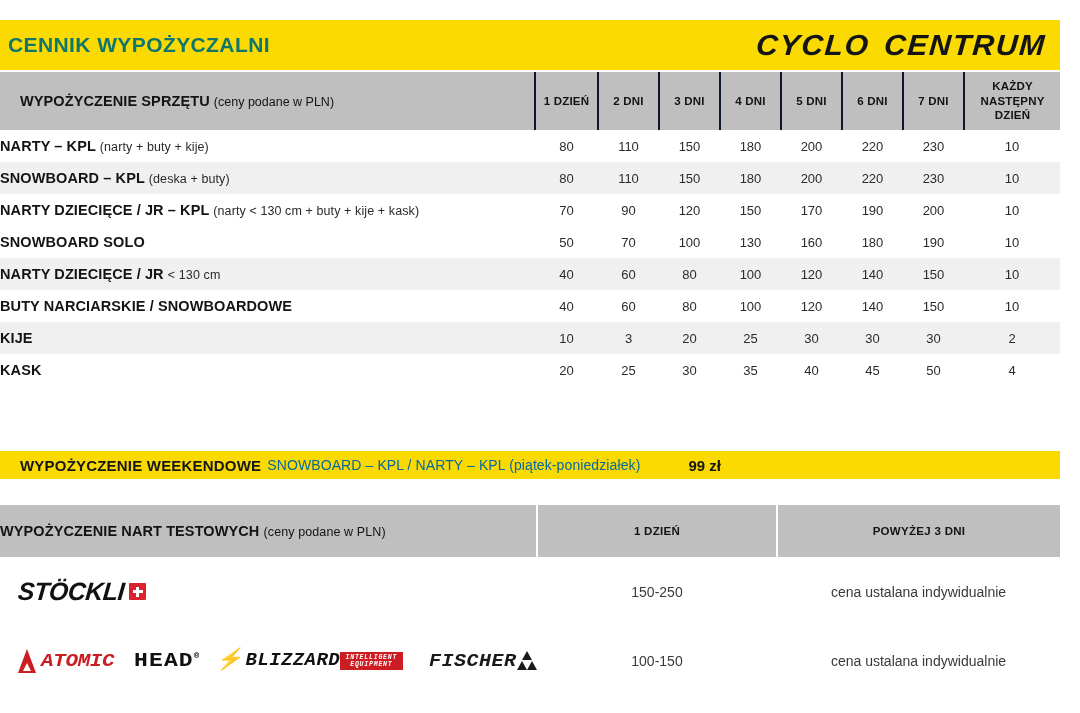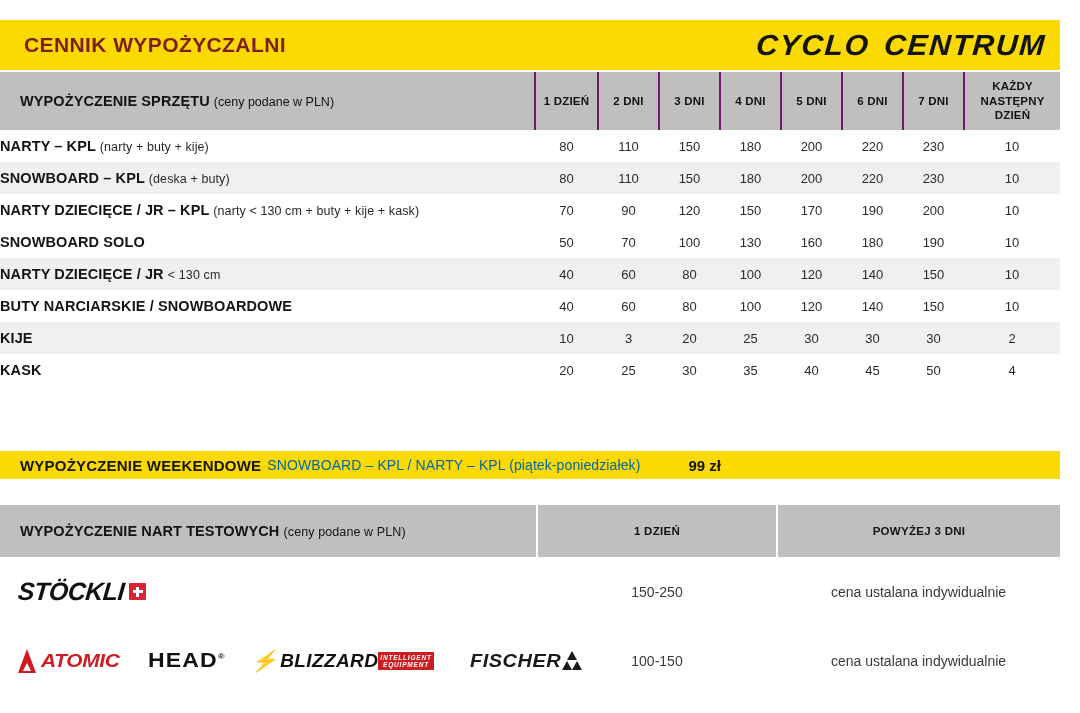--- a/index.html
+++ b/index.html
@@ -13,42 +13,42 @@
   .page { position: relative; width: 1080px; height: 713px; background:#fff; }
 
   
   .titlebar {
     position: absolute; left: 0; top: 20px; width: 1060px; height: 50px;
     background: #fada00;
     display: flex; align-items: center; justify-content: space-between;
   }
   .title-text {
     font-size: 21px; font-weight: bold; letter-spacing: .4px;
-    color: #7f1d1d; padding-left: 24px; white-space: nowrap;
+    color: #0f766e; padding-left: 8px; white-space: nowrap;
   }
   .brand-logo {
     padding-right: 14px;
     font-size: 29px; font-weight: bold; font-style: italic;
     letter-spacing: 1.5px; color: #141414;
     transform: scaleX(1.04) skewX(-4deg); transform-origin: right center;
     white-space: nowrap;
   }
   .brand-logo .gap { display:inline-block; width: 14px; }
 
   
   .maintable {
     position: absolute; left: 0; top: 72px; width: 1060px;
     border-collapse: collapse; table-layout: fixed;
   }
   .maintable th, .maintable td { border: 0; }
   .maintable thead th {
     background: #bfbfbf; height: 58px; vertical-align: middle;
     font-size: 11.5px; font-weight: bold; color: #131313;
     letter-spacing: .2px; text-align: center;
-    border-right: 2px solid #701a75;
+    border-right: 2px solid #0f172a;
   }
   .maintable thead th.head-label {
     text-align: left; padding-left: 20px; font-size: 14.5px; letter-spacing: .1px;
   }
   .maintable thead th.head-label .sub {
     font-size: 12.5px; font-weight: normal; letter-spacing: 0;
   }
   .maintable thead th.last { border-right: 0; line-height: 1.25; }
 
   .maintable tbody td {
@@ -85,21 +85,21 @@
   .testtable {
     position: absolute; left: 0; top: 505px; width: 1060px;
     border-collapse: collapse; table-layout: fixed;
   }
   .testtable thead th {
     background: #bfbfbf; height: 52px; vertical-align: middle;
     font-size: 11.5px; font-weight: bold; color: #131313; letter-spacing: .3px;
     text-align: center; border-right: 2px solid #ffffff;
   }
   .testtable thead th.head-label {
-    text-align: left; padding-left: 20px; font-size: 14.5px; letter-spacing: .1px;
+    text-align: left; font-size: 14.5px; letter-spacing: .1px;
   }
   .testtable thead th.head-label .sub { font-size: 12.5px; font-weight: normal; }
   .testtable thead th.last { border-right: 0; }
   .testtable tbody td {
     height: 69px; vertical-align: middle; text-align: center;
     font-size: 14px; color: #3a3a3a; background: #ffffff;
   }
   .testtable tbody td.logocell { text-align: left; padding-left: 18px; }
 
   
@@ -112,21 +112,21 @@
     display: inline-block; position: relative;
     width: 17px; height: 17px; background: #d9232e; border-radius: 1px;
     transform: skewX(5deg);
   }
   .swiss-cross::before, .swiss-cross::after {
     content: ""; position: absolute; background: #fff;
   }
   .swiss-cross::before { left: 7px; top: 3.5px; width: 3px; height: 10px; }
   .swiss-cross::after  { left: 3.5px; top: 7px; width: 10px; height: 3px; }
 
-  .brandrow { display: flex; align-items: center; gap: 36px; }
+  .brandrow { display: flex; align-items: center; gap: 26px; font-family: Liberation Mono, monospace; }
 
   .lg-atomic { display:inline-flex; align-items:center; gap:5px; }
   .lg-atomic .arrow {
     width: 0; height: 0; position: relative;
     border-left: 9px solid transparent; border-right: 9px solid transparent;
     border-bottom: 24px solid #cc1d22;
   }
   .lg-atomic .arrow::after {
     content:""; position:absolute; left:-4px; top:14px;
     border-left: 4px solid transparent; border-right: 4px solid transparent;

